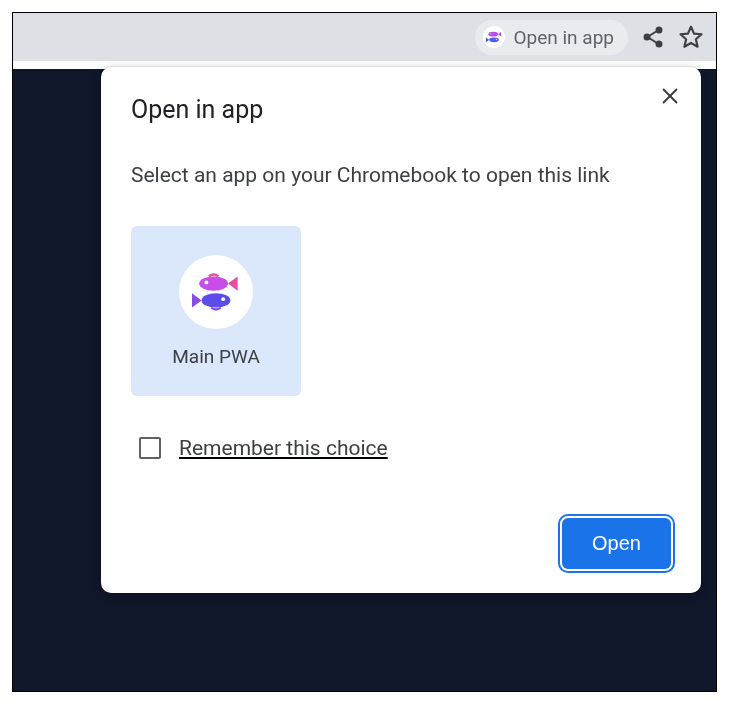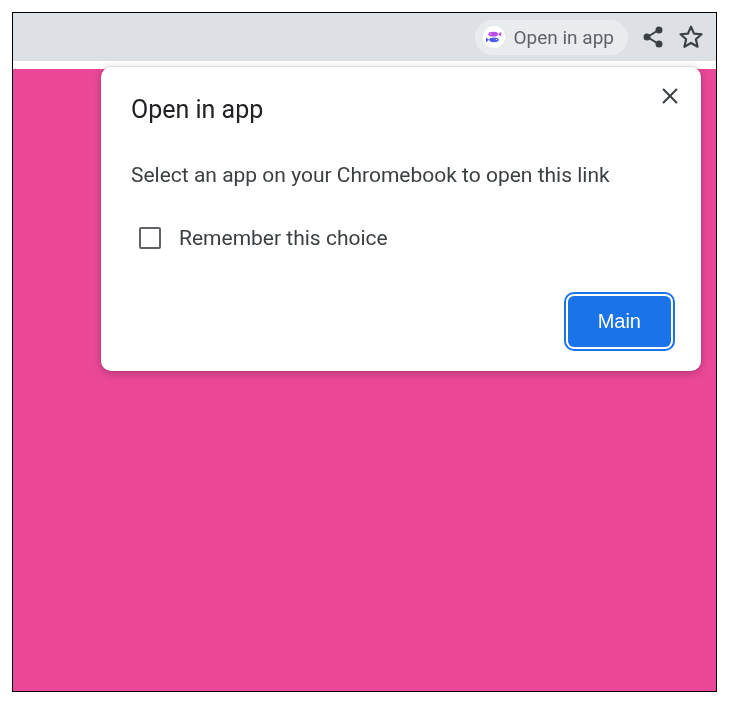--- a/index.html
+++ b/index.html
@@ -9,21 +9,21 @@
       height: 704px;
       background: #fff;
       position: relative;
       padding: 12px;
     }
     .frame {
       border: 1px solid #000;
       height: 680px;
       position: relative;
       overflow: hidden;
-      background: #ec4899;
+      background: #0f172a;
     }
     .omnibar {
       height: 48px;
       background: #dde1e6;
       display: flex;
       align-items: center;
       justify-content: flex-end;
       padding-right: 12px;
       gap: 12px;
     }
@@ -123,21 +123,22 @@
     }
     .app-tile-label {
       font-size: 19px;
       color: #3c4043;
     }
     .remember-row {
       display: flex;
       align-items: center;
       gap: 18px;
       padding-left: 8px;
-      margin-bottom: 46px;
+      margin-bottom: 58px;
+      text-decoration: underline;
     }
     .checkbox {
       width: 22px;
       height: 22px;
       border: 2.5px solid #5f6368;
       border-radius: 2px;
       cursor: pointer;
       flex-shrink: 0;
     }
     .remember-label {
@@ -202,24 +203,41 @@
     <div class="popup-close">
       <svg width="22" height="22" viewBox="0 0 24 24" stroke="#3c4043" stroke-width="2.2" stroke-linecap="round">
         <line x1="5" y1="5" x2="19" y2="19"></line>
         <line x1="19" y1="5" x2="5" y2="19"></line>
       </svg>
     </div>
 
     <div class="popup-title">Open in app</div>
     <div class="popup-subtitle">Select an app on your Chromebook to open this link</div>
 
+    <div class="app-grid">
+      <div class="app-tile">
+        <div class="app-tile-icon">
+          <svg class="fish-svg" width="48" height="42" viewBox="0 0 40 34">
+            <ellipse cx="18" cy="10" rx="12" ry="6" fill="#c94de8"></ellipse>
+            <polygon points="30,10 38,4 38,16" fill="#e84d9f"></polygon>
+            <circle cx="12" cy="9" r="1.6" fill="#fff"></circle>
+            <path d="M14 4 Q18 1 22 4" stroke="#e84d9f" stroke-width="2" fill="none"></path>
+            <ellipse cx="20" cy="24" rx="12" ry="6" fill="#5d4de8"></ellipse>
+            <polygon points="8,24 0,18 0,30" fill="#8a4de8"></polygon>
+            <circle cx="26" cy="23" r="1.6" fill="#fff"></circle>
+            <path d="M16 30 Q20 33 24 30" stroke="#8a4de8" stroke-width="2" fill="none"></path>
+          </svg>
+        </div>
+        <div class="app-tile-label">Main PWA</div>
+      </div>
+    </div>
 
     <div class="remember-row">
       <div class="checkbox"></div>
       <div class="remember-label">Remember this choice</div>
     </div>
 
     <div class="popup-actions">
-      <button class="open-button">Main</button>
+      <button class="open-button">Open</button>
     </div>
   </div>
 
 </div>
 
 </body></html>

